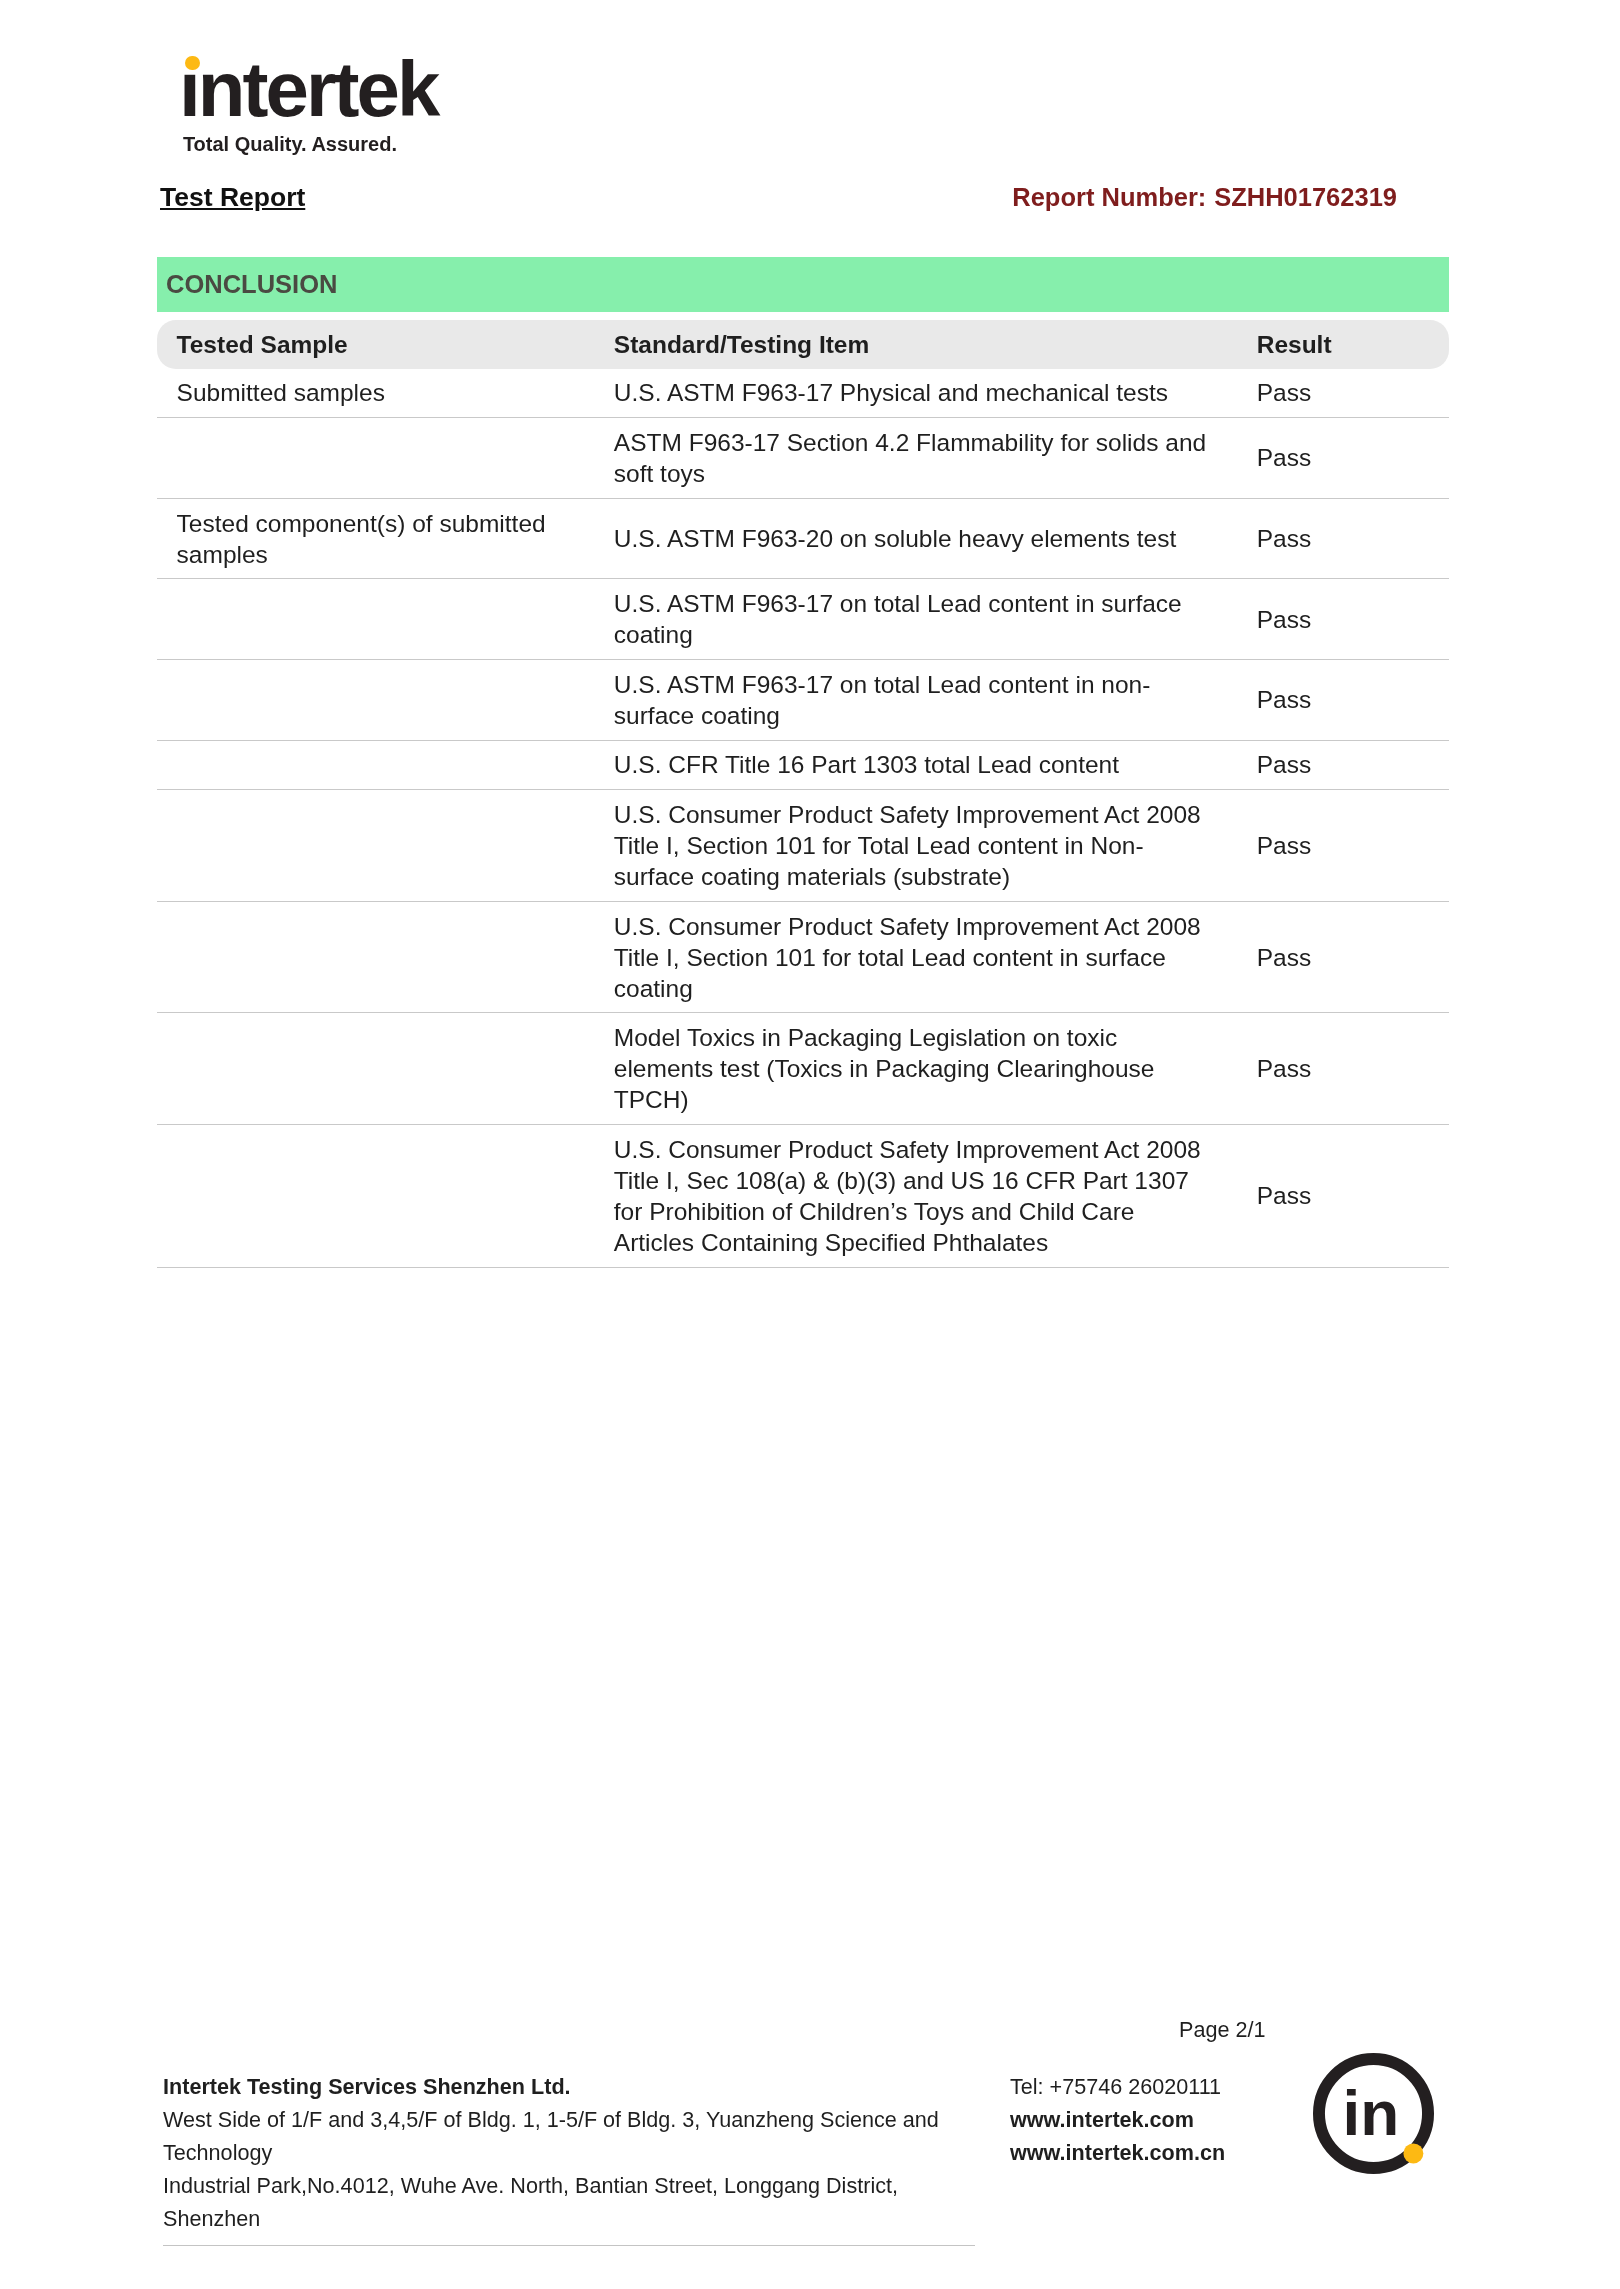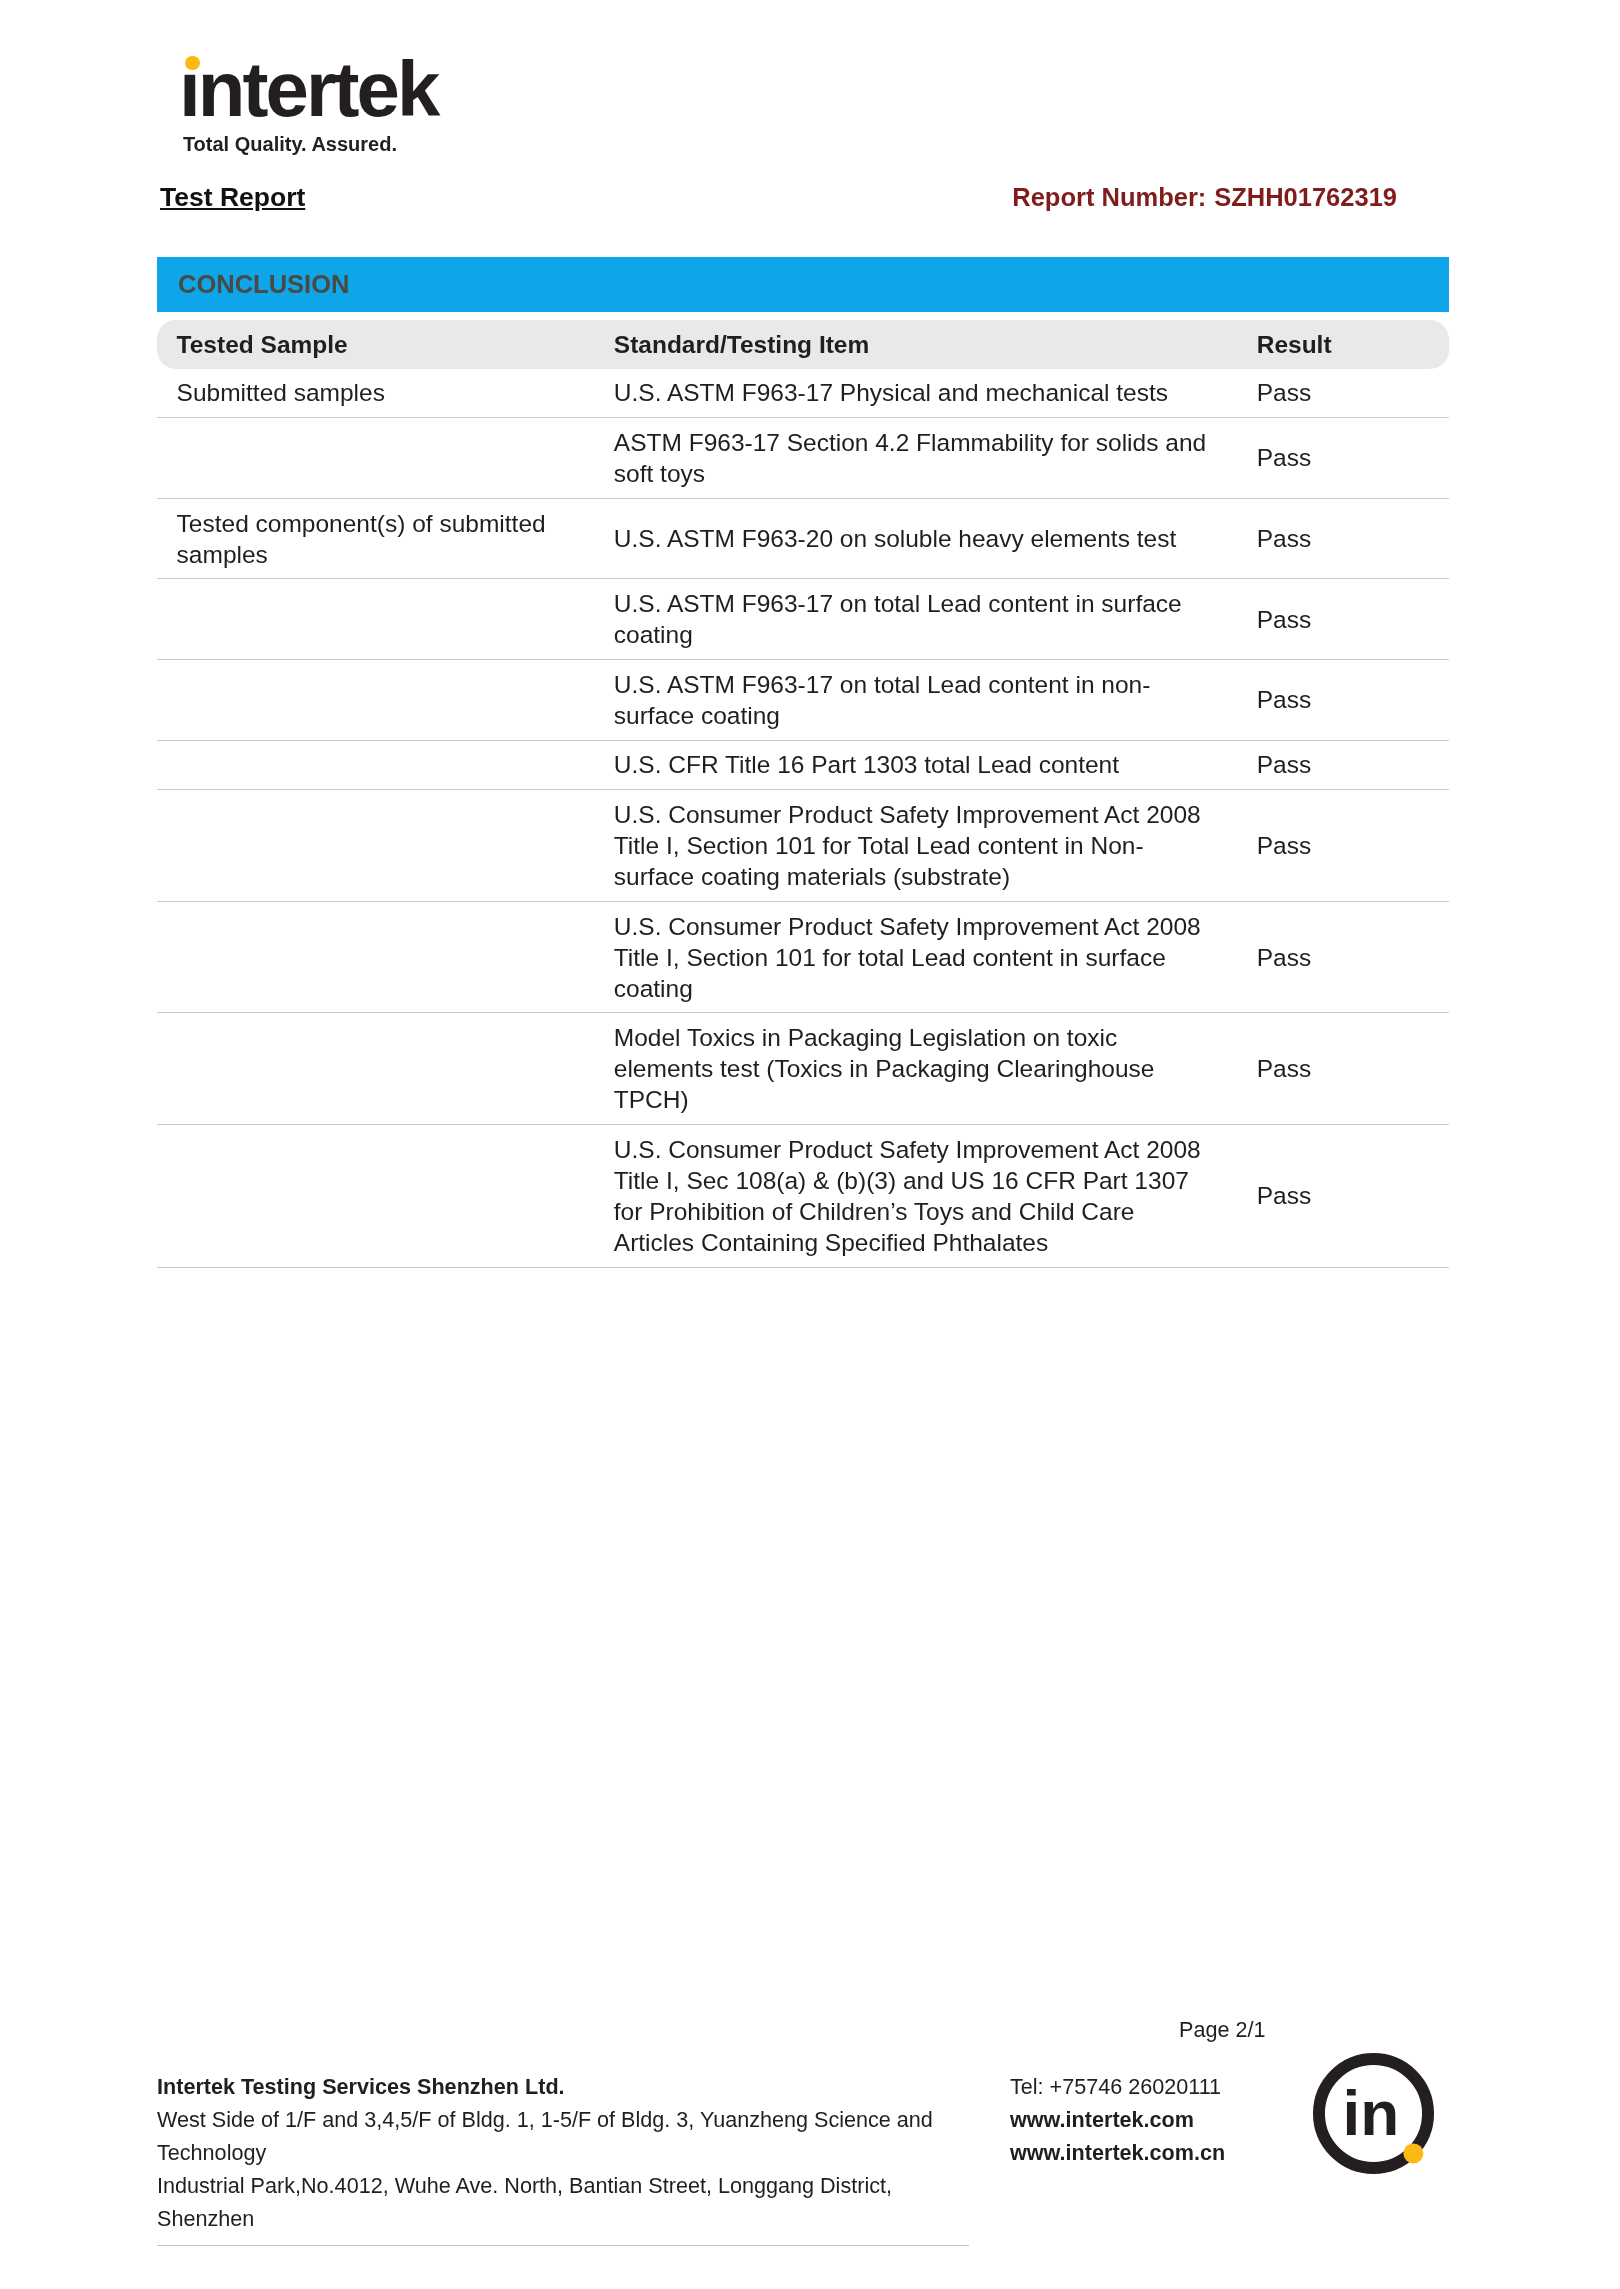--- a/index.html
+++ b/index.html
@@ -62,24 +62,24 @@
   .report-number { font-size: 25.5px; font-weight: bold; color: #7f1d1d; }
   .report-number .val { margin-left: 7.8px; }
 
   
   .conclusion-bar {
     position: absolute;
     left: 157px;
     top: 257px;
     width: 1292px;
     height: 55px;
-    background: #0ea5e9;
+    background: #86efac;
     display: flex;
     align-items: center;
-    padding-left: 21px;
+    padding-left: 9px;
     font-size: 25.5px;
     font-weight: bold;
     color: #4a4a42;
   }
 
   
   .table {
     position: absolute;
     left: 157px;
     top: 320px;
@@ -109,21 +109,21 @@
   
   .page-num {
     position: absolute;
     left: 1179px;
     top: 2017px;
     font-size: 21.6px;
     color: #1f1f1f;
   }
   .footer-left {
     position: absolute;
-    left: 157px;
+    left: 163px;
     top: 2070px;
     width: 812px;
     font-size: 21.6px;
     line-height: 33px;
     color: #1f1f1f;
     padding-bottom: 9.8px;
     border-bottom: 1px solid #c4c4c4;
   }
   .footer-left .company { font-weight: bold; }
   .footer-right {

